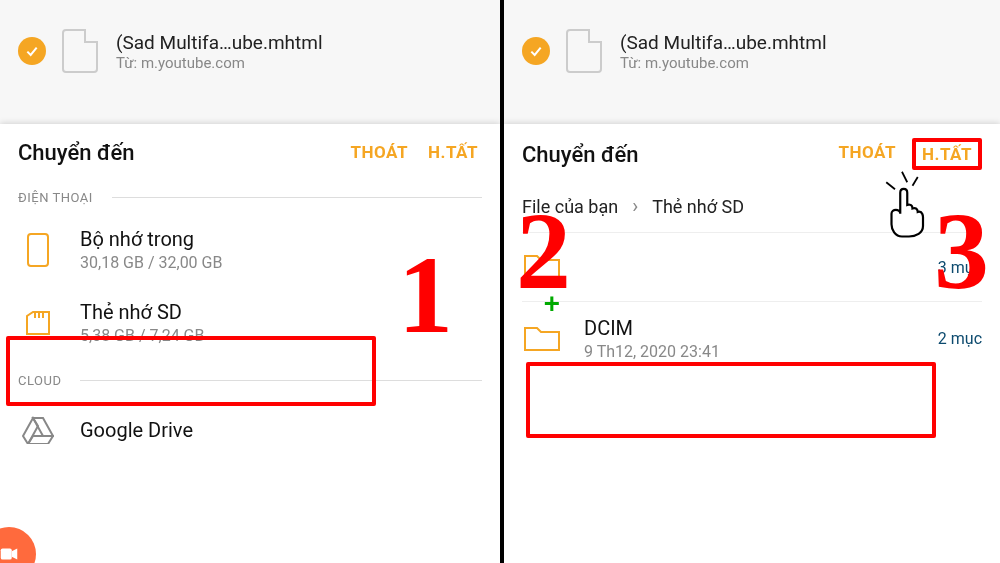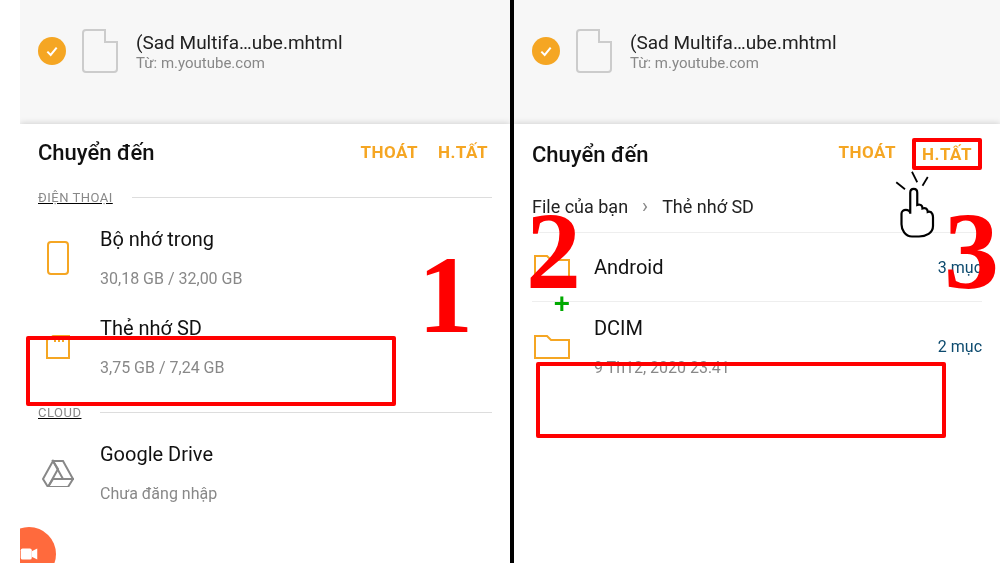--- a/index.html
+++ b/index.html
@@ -1,45 +1,45 @@
 <!DOCTYPE html>
 <html><head>
 <meta charset="utf-8">
 <style>
   * { box-sizing: border-box; margin: 0; padding: 0; }
   html, body { width: 1000px; height: 563px; font-family: -apple-system, Roboto, "Helvetica Neue", Arial, sans-serif; background: #fff; overflow: hidden; }
-  .wrap { display: flex; width: 1000px; height: 414px; padding-left: 20px; }
+  .wrap { display: flex; width: 1000px; height: 414px; }
   .pane { width: 500px; height: 563px; position: relative; background: #f7f7f7; overflow: hidden; }
   .pane + .pane { border-left: 4px solid #000; }
   
   .bg { position: absolute; left: 0; right: 0; top: -60px; color: #555; }
   .bg-row { display: flex; align-items: center; padding: 10px 18px; height: 74px; }
   .bg-check { width: 28px; height: 28px; border-radius: 50%; background: #F5A623; display: flex; align-items: center; justify-content: center; margin-right: 16px; flex-shrink: 0;}
   .bg-check svg { width: 16px; height: 16px; }
   .bg-doc { width: 36px; height: 44px; border: 2px solid #ccc; border-radius: 4px; margin-right: 18px; position: relative; flex-shrink:0;}
   .bg-doc::before { content:""; position:absolute; top:-2px; right:-2px; width:12px; height:12px; background:#f7f7f7; border-left:2px solid #ccc; border-bottom:2px solid #ccc;}
   .bg-txt { flex: 1; min-width:0;}
   .bg-title { font-size: 19px; color: #222; white-space: nowrap; overflow: hidden; text-overflow: ellipsis;}
   .bg-sub { font-size: 15px; color: #888; }
   
   .sheet { position: absolute; left: 0; right: 0; top: 124px; bottom: 0; background: #fff; box-shadow: 0 -1px 6px rgba(0,0,0,0.15); }
   .sheet-hd { display: flex; align-items: center; justify-content: space-between; padding: 14px 18px 10px 18px; }
   .sheet-title { font-size: 22px; font-weight: 500; color: #111; }
   .sheet-actions { display: flex; gap: 12px; }
   .act-btn { font-size: 17px; font-weight: 700; color: #F5A623; letter-spacing: 0.5px; cursor: pointer; padding: 4px; }
   
-  .sec-label { display:flex; align-items:center; gap:19px; padding: 14px 18px 8px 18px; text-decoration: underline; }
+  .sec-label { display:flex; align-items:center; gap:19px; padding: 14px 18px 8px 18px; }
   .sec-label span { font-size: 13px; color: #888; letter-spacing: 0.5px;}
   .sec-label .line { flex:1; height:1px; background:#ddd;}
   
   .row { display: flex; align-items: center; padding: 14px 18px; gap: 22px; cursor: pointer;}
   .row .icon-slot { width: 40px; height: 40px; display:flex; align-items:center; justify-content:center; flex-shrink:0;}
   .row .txt { flex:1; min-width:0;}
   .row .label { font-size: 20px; color: #111; }
-  .row .sub { font-size: 16px; color: #888; margin-top: 18px;}
+  .row .sub { font-size: 16px; color: #888; margin-top: 2px;}
   .row .meta { font-size: 16px; color: #0c4a6e; }
   
   .crumb { display:flex; align-items:center; gap: 14px; padding: 14px 18px; font-size: 18px; color:#222;}
   .crumb .chev { color:#888; font-size: 20px;}
   
   .anno { position: absolute; z-index: 50; pointer-events: none; }
   .num { font-family: Georgia, "Times New Roman", serif; font-weight: 900; color: #ff0000; font-size: 110px; line-height: 1; }
   .box { border: 4px solid #ff0000; border-radius: 2px; }
   .rec-badge { position:absolute; left:-18px; bottom:-18px; width:54px; height:54px; border-radius:50%; background:#ff6a3d; display:flex; align-items:center; justify-content:center;}
   .rec-badge svg{width:22px;height:22px;}
@@ -108,40 +108,39 @@
         <div class="icon-slot">
           <svg width="30" height="30" viewBox="0 0 30 30">
               <path d="M4 8 L4 26 L26 26 L26 4 L10 4 Z" fill="none" stroke="#F5A623" stroke-width="2"></path>
               <line x1="12" y1="4" x2="12" y2="10" stroke="#F5A623" stroke-width="2"></line>
               <line x1="16" y1="4" x2="16" y2="10" stroke="#F5A623" stroke-width="2"></line>
               <line x1="20" y1="4" x2="20" y2="10" stroke="#F5A623" stroke-width="2"></line>
             </svg>
         </div>
         <div class="txt">
           <div class="label">Thẻ nhớ SD</div>
-          <div class="sub">3,75 GB / 7,24 GB</div>
+          <div class="sub">5,38 GB / 7,24 GB</div>
         </div>
       </div>
 
       <div class="sec-label">
         <span>CLOUD</span>
         <div class="line"></div>
       </div>
 
       <div class="row">
         <div class="icon-slot">
           <svg width="32" height="28" viewBox="0 0 32 28">
               <polygon points="11,2 21,2 31,20 21,20" fill="none" stroke="#888" stroke-width="2"></polygon>
               <polygon points="11,2 1,20 6,28 16,10" fill="none" stroke="#888" stroke-width="2"></polygon>
               <polygon points="6,28 26,28 31,20 11,20" fill="none" stroke="#888" stroke-width="2"></polygon>
             </svg>
         </div>
         <div class="txt">
           <div class="label">Google Drive</div>
-          <div class="sub">Chưa đăng nhập</div>
         </div>
       </div>
     </div>
 
     <div class="anno box" style="left:6px; top:336px; width:370px; height:70px;"></div>
     <div class="anno num" style="left:398px; top:240px;">1</div>
     <div class="rec-badge">
       <svg viewBox="0 0 24 24" fill="#fff">
           <rect x="3" y="6" width="12" height="12" rx="2"></rect>
           <polygon points="15,9 21,6 21,18 15,15"></polygon>
@@ -187,21 +186,20 @@
 
       <div class="hr"></div>
 
       <div class="row">
         <div class="icon-slot">
           <svg width="38" height="30" viewBox="0 0 38 30">
               <path d="M2 8 L2 26 L36 26 L36 8 L18 8 L14 4 L2 4 Z" fill="none" stroke="#F5A623" stroke-width="2"></path>
             </svg>
         </div>
         <div class="txt">
-          <div class="label">Android</div>
         </div>
         <div class="meta">3 mục</div>
       </div>
       <div class="hr"></div>
 
       <div class="row">
         <div class="icon-slot">
           <svg width="38" height="30" viewBox="0 0 38 30">
               <path d="M2 8 L2 26 L36 26 L36 8 L18 8 L14 4 L2 4 Z" fill="none" stroke="#F5A623" stroke-width="2"></path>
             </svg>

